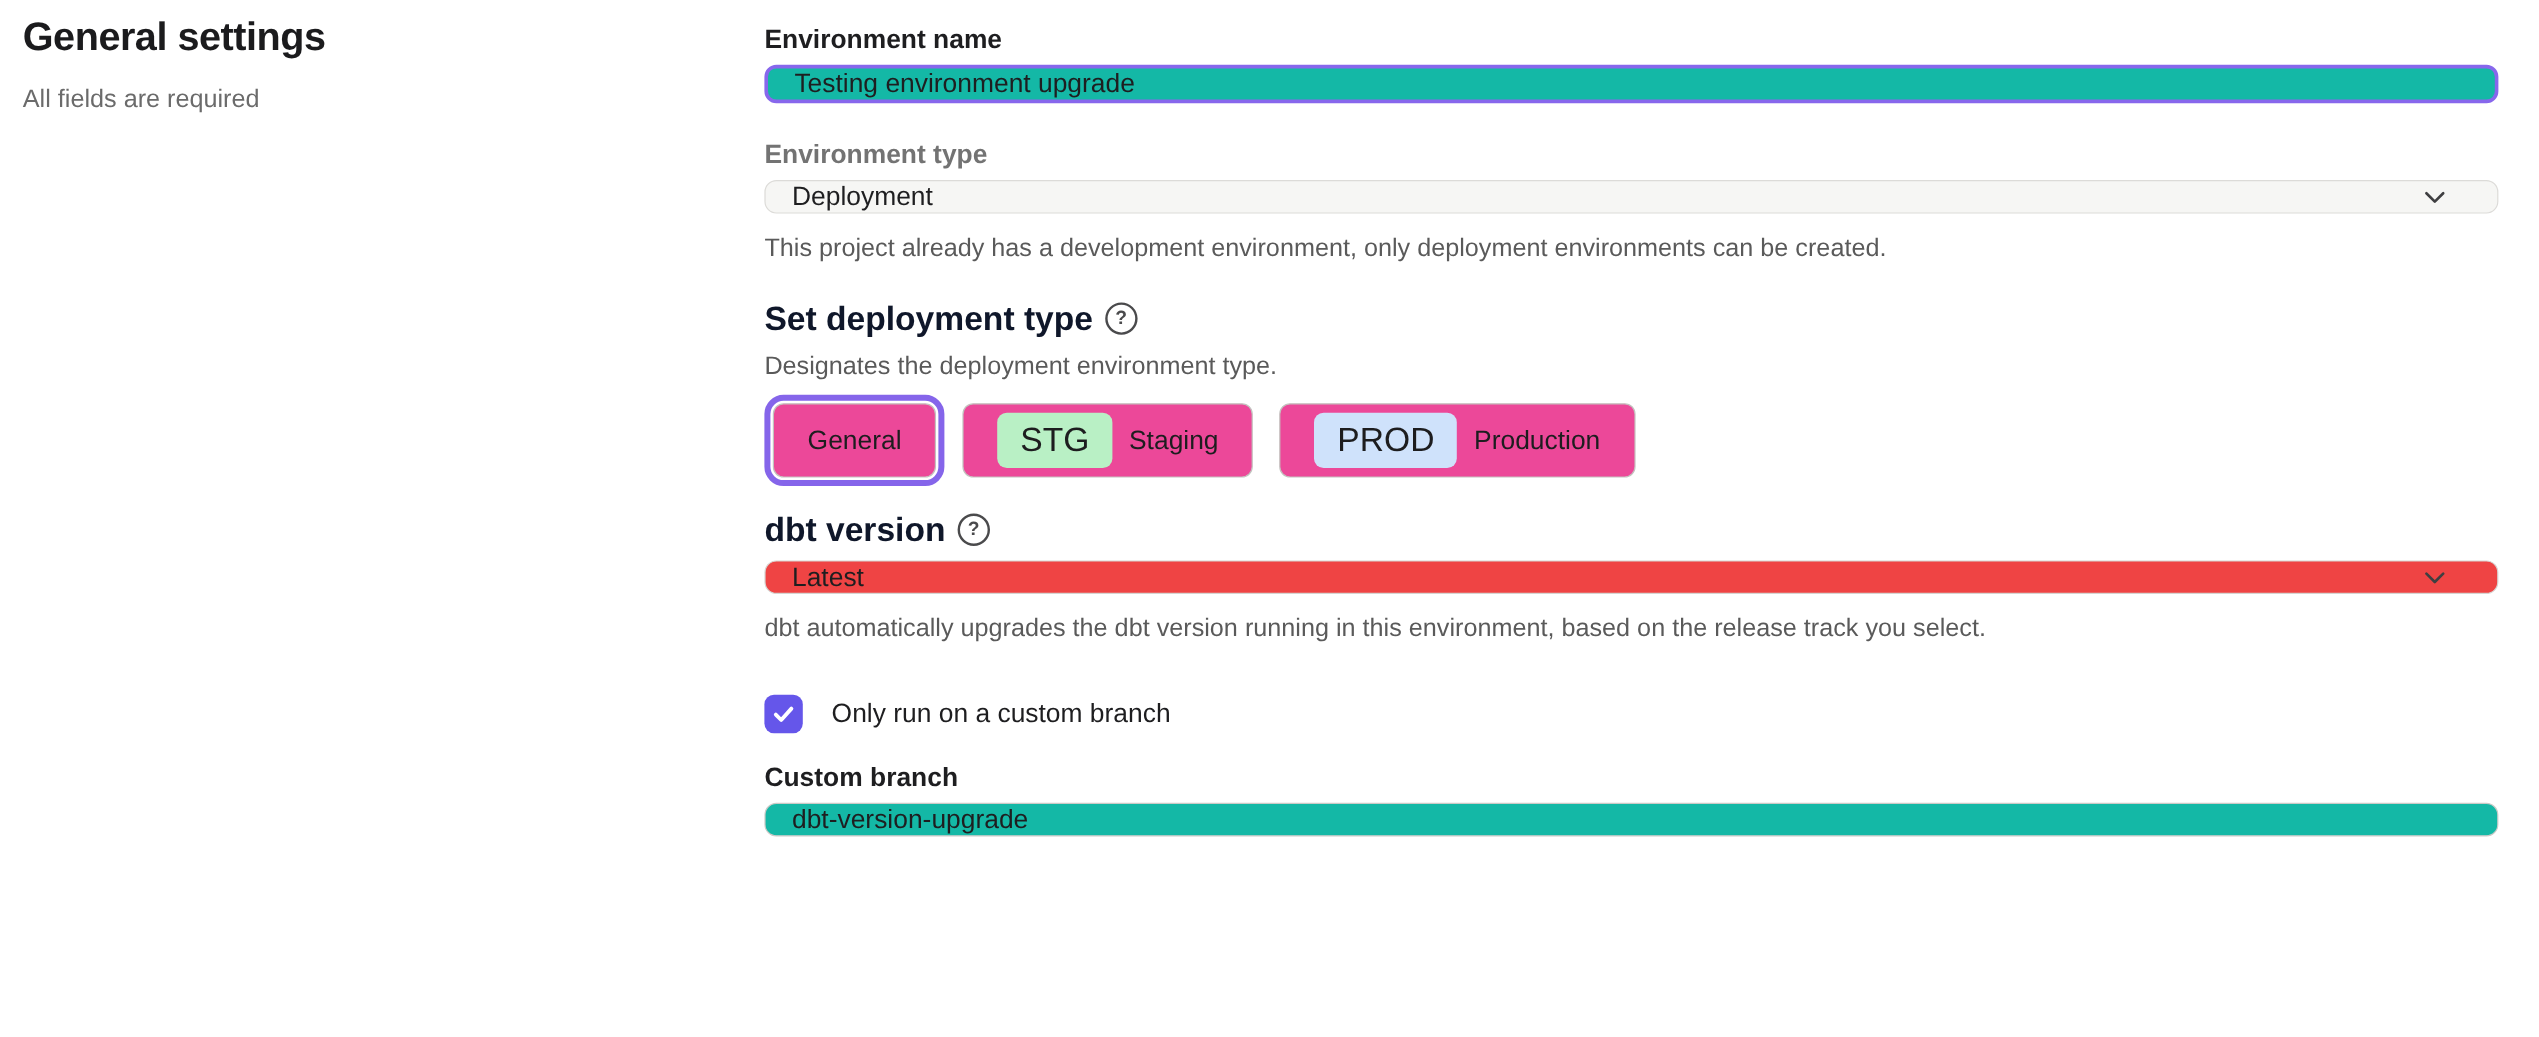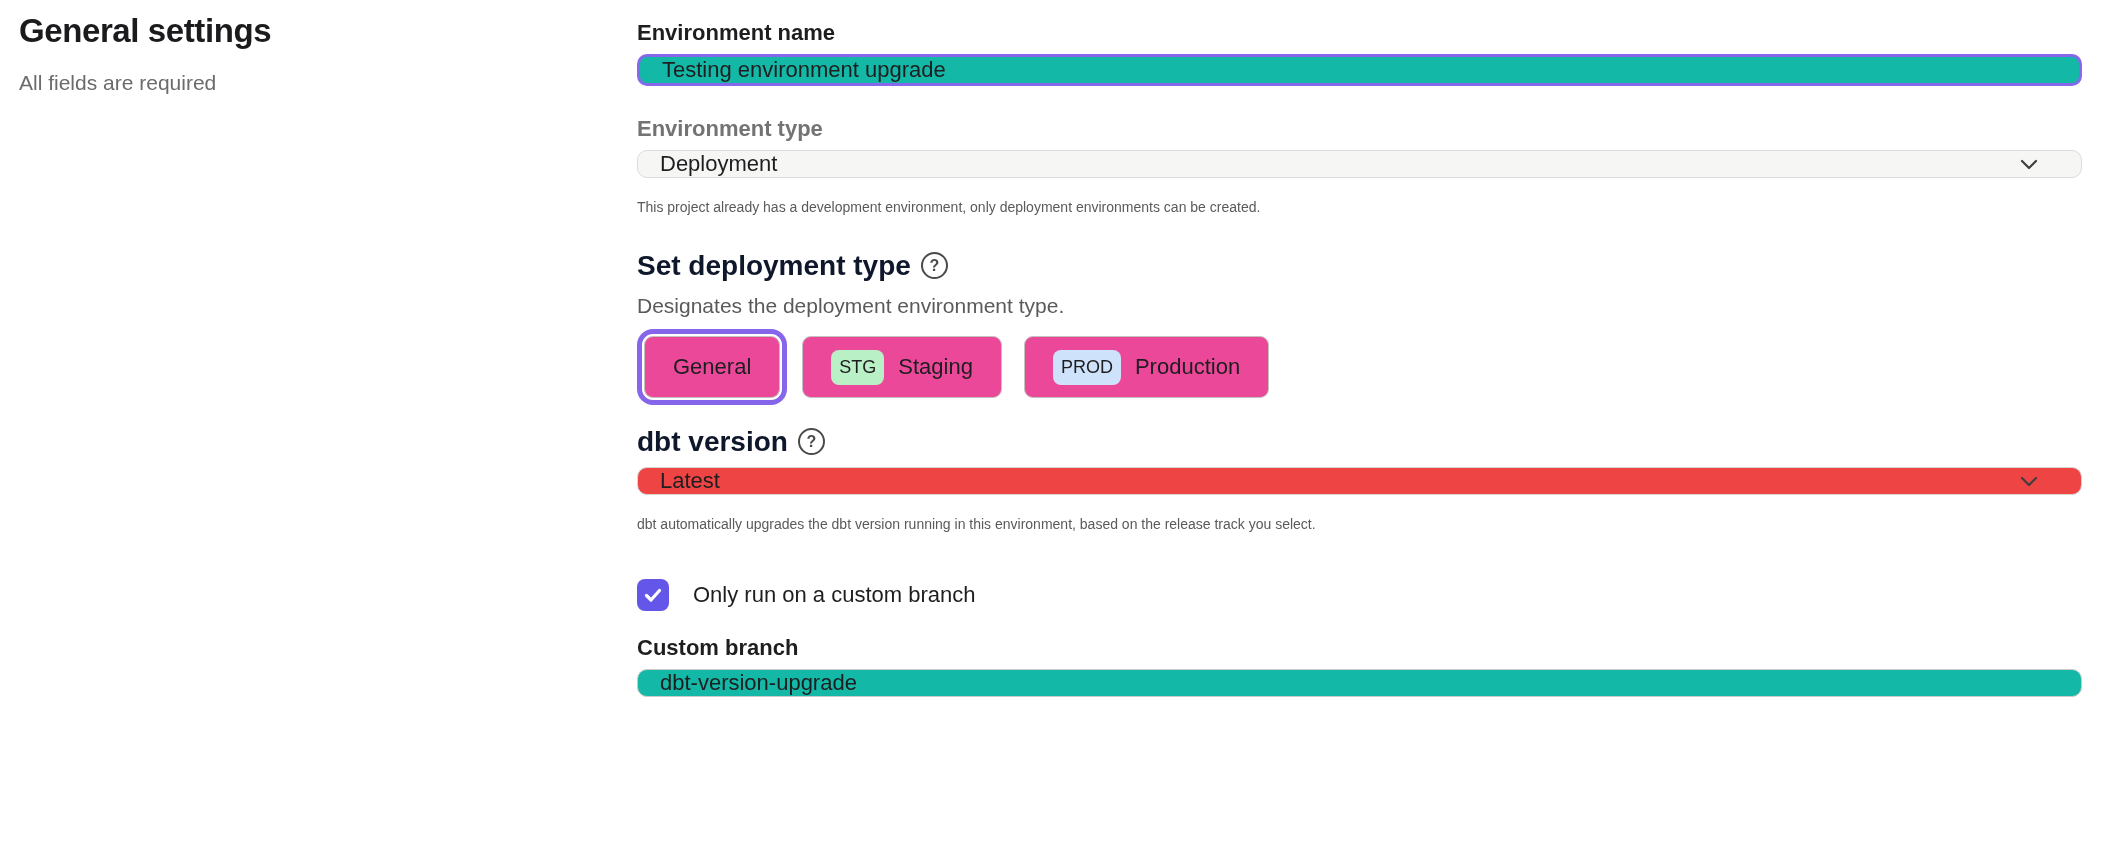--- a/index.html
+++ b/index.html
@@ -89,21 +89,21 @@
     color: #1e1e20;
     background: #ef4444;
     position: relative;
     cursor: pointer;
   }
   .select-box.disabled { background: #f6f6f4; border-color: #dcdbd8; cursor: default; }
   .select-value { flex: 1; }
   .chevron { width: 24px; height: 24px; margin-right: 18px; flex-shrink: 0; }
   .helper-text {
     margin-top: 16px;
-    font-size: 14px;
+    font-size: 21px;
     color: #5a5a5a;
     line-height: 26px;
   }
   .desc-text {
     margin-top: 14px;
     font-size: 21px;
     color: #5a5a5a;
     line-height: 26px;
   }
   .btn-row {
@@ -124,23 +124,23 @@
     color: #1d1d1f;
     cursor: pointer;
   }
   .type-btn.selected {
     outline: 5px solid #8565ea;
     outline-offset: 2px;
     margin-left: 7px;
   }
   .type-badge {
     display: inline-block;
-    padding: 7px 8px;
+    padding: 7px 19px;
     border-radius: 8px;
-    font-size: 18px;
+    font-size: 28px;
     color: #1d1d1f;
   }
   .type-badge.stg { background: #b9f0c5; }
   .type-badge.prod { background: #cfe2fb; }
   .checkbox-row {
     margin-top: 42px;
     display: flex; align-items: center; gap: 24px;
   }
   .checkbox {
     width: 32px; height: 32px;

